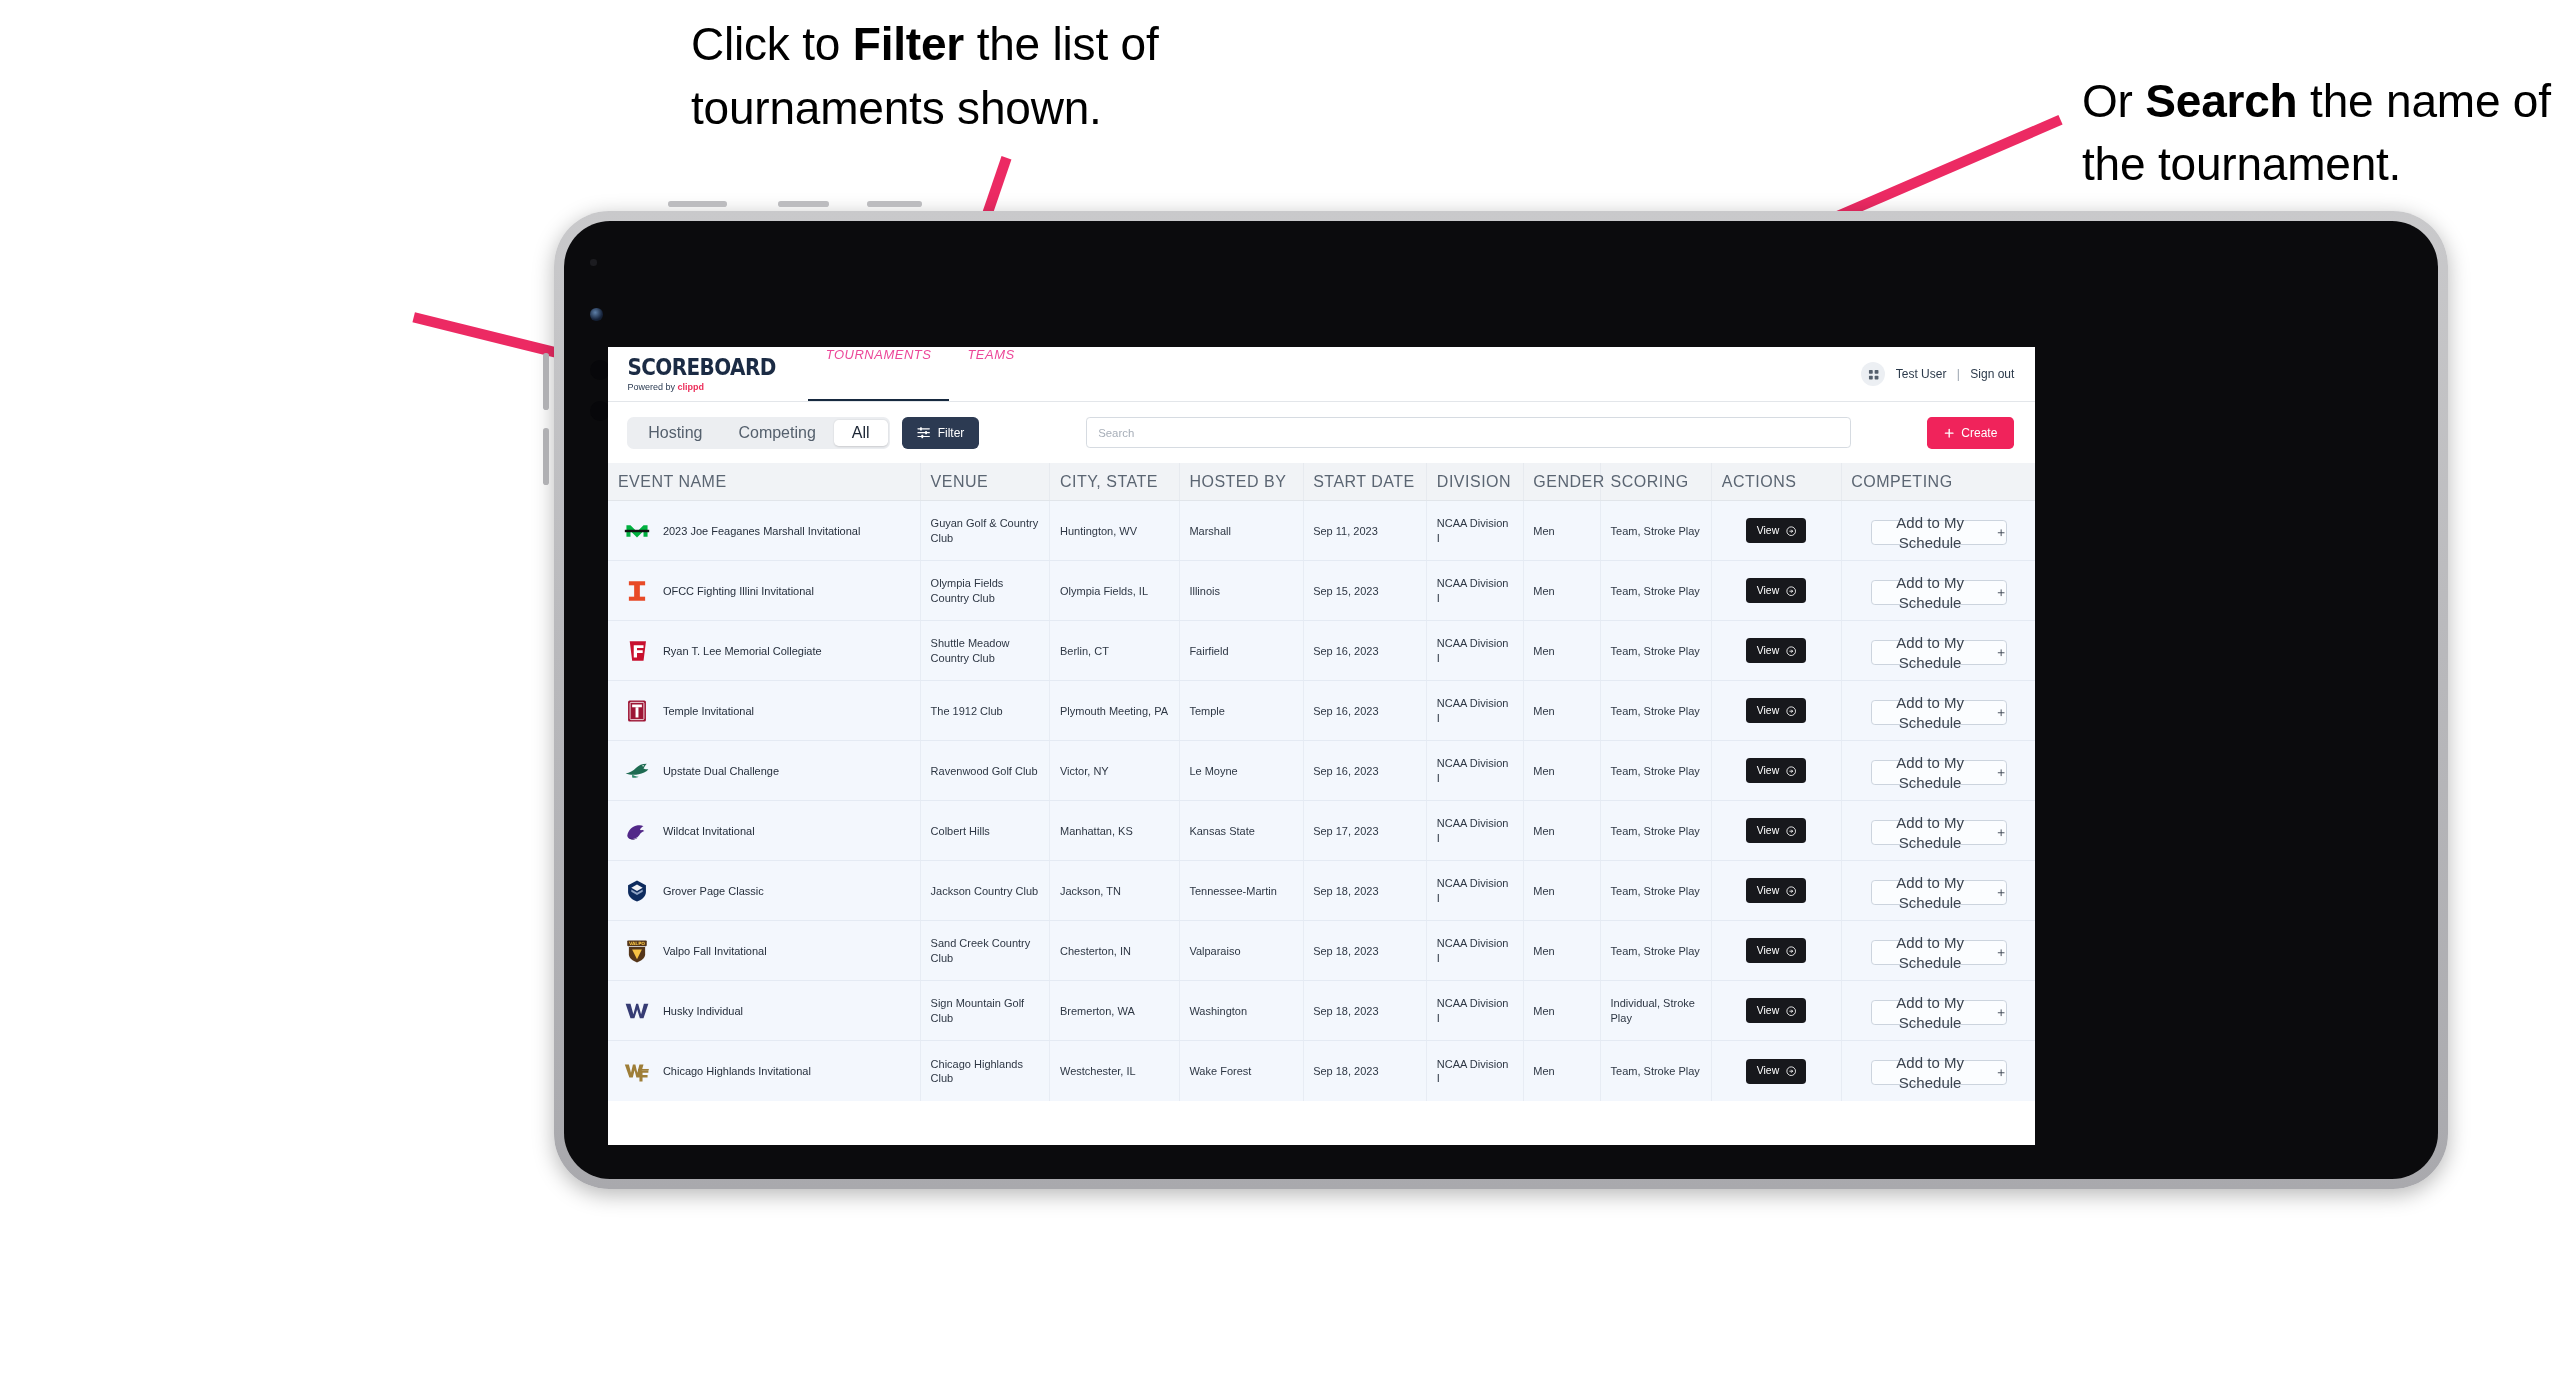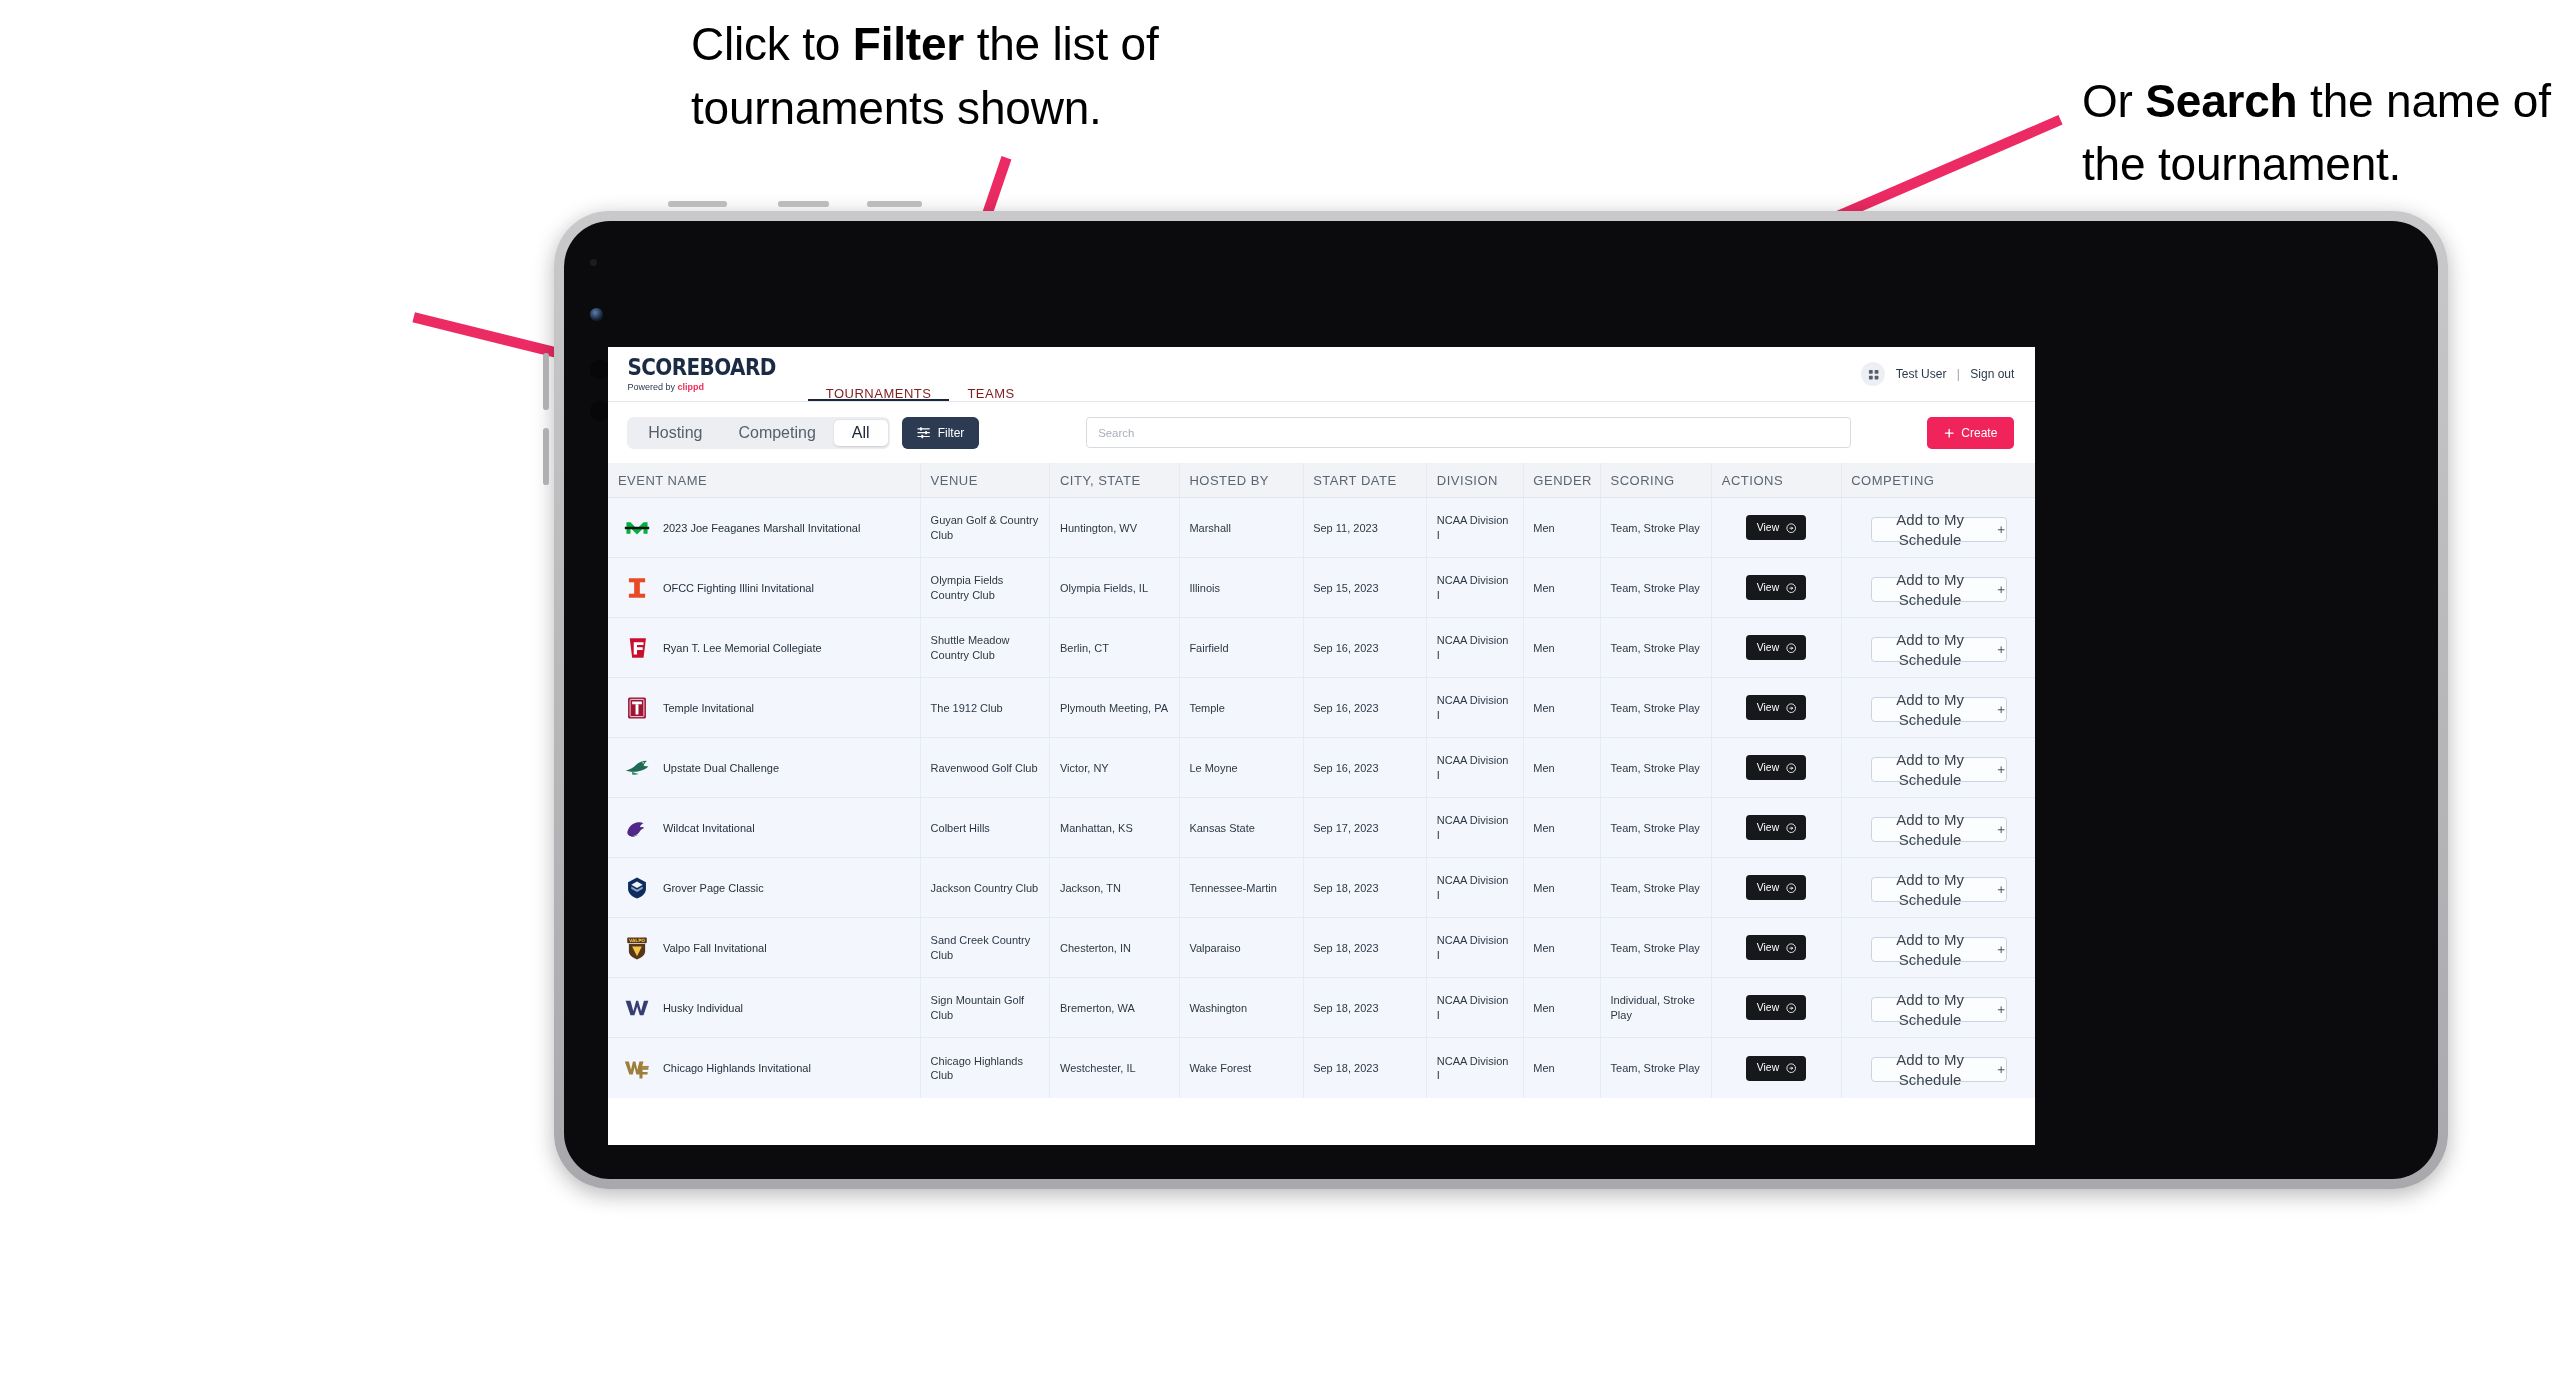--- a/index.html
+++ b/index.html
@@ -82,23 +82,23 @@
     color: #1b2b44; line-height: 1;
     transform: scaleY(1.12); transform-origin: left center;
   }
   .brand-sub {
     font-size: 9px; color: #2b3murky; color: #2b3b52; margin-top: 5.7px; line-height: 1;
   }
   .brand-sub .clippd { color: #ec2f5b; font-weight: 700; }
 
   .nav-tabs { display: flex; align-items: stretch; height: 100%; }
   .nav-tab {
-    display: flex; align-items: flex-end; padding: 0 18px;
-    font-size: 13px; letter-spacing: 0.5px; color: #7f1d1d;
-    position: relative; cursor: pointer;
+    display: flex; align-items: flex-start; padding: 0 18px;
+    font-size: 13px; letter-spacing: 0.5px; color: #ec4899;
+    position: relative; cursor: pointer; font-style: italic;
   }
   .nav-tab.active::after {
     content: ""; position: absolute; left: 0; right: 0; bottom: 0;
     height: 2.8px; background: #17293f;
   }
 
   .nav-right {
     margin-left: auto; display: flex; align-items: center; gap: 10.4px;
     font-size: 12px; color: #2c3a4b;
   }
@@ -147,21 +147,21 @@
     height: 32px; display: flex; align-items: center; gap: 6.6px;
     background: #f0235b; color: #fff; border-radius: 4.7px;
     padding: 10px 17px; font-size: 12px; cursor: pointer; white-space: nowrap;
   }
 
   
   .table-scroll { flex: 1 1 auto; overflow: hidden; }
   table.grid { width: 100%; border-collapse: collapse; table-layout: fixed; }
   table.grid thead th {
     background: #f1f3f6;
-    font-size: 13px; letter-spacing: 0.5px; color: #5b6572;
+    font-size: 16px; letter-spacing: 0.5px; color: #5b6572;
     font-weight: 400; text-align: left;
     padding: 9.5px 9.5px; height: 34px;
     border-bottom: 0.9px solid #e1e5ea;
     border-right: 0.9px solid #e7eaef;
     vertical-align: middle;
   }
   table.grid thead th:last-child { border-right: none; }
   table.grid tbody td {
     background: #f3f7fd;
     font-size: 11px; color: #2e3744;

